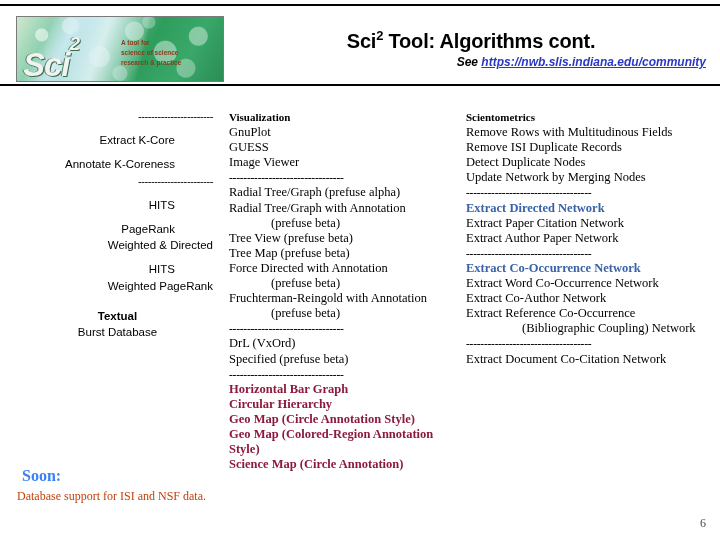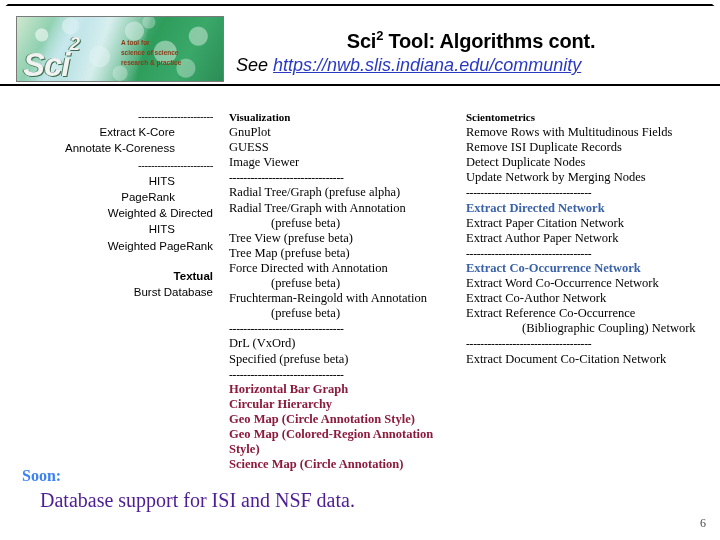--- a/index.html
+++ b/index.html
@@ -7,21 +7,20 @@
     padding: 0;
     background: #ffffff;
   }
   #slide {
     position: relative;
     width: 720px;
     height: 540px;
     background: #ffffff;
     overflow: hidden;
     font-family: "Liberation Serif", serif;
-    border-radius: 20px;
   }
 
   
   .rule-top {
     position: absolute;
     left: 0;
     top: 4px;
     width: 720px;
     height: 2px;
     background: #000000;
@@ -115,25 +114,25 @@
     text-align: center;
     letter-spacing: -0.2px;
   }
   .title sup { font-size: 13px; }
   .subtitle {
     position: absolute;
     left: 236px;
     top: 55px;
     width: 470px;
     font-family: "Liberation Sans", sans-serif;
-    font-weight: normal;
-    font-size: 18px;
+    font-weight: bold;
+    font-size: 12px;
     font-style: italic;
     color: #000000;
-    text-align: left;
+    text-align: right;
     white-space: nowrap;
   }
   .subtitle .url {
     color: #2a39c4;
     text-decoration: underline;
   }
 
   
   .col {
     position: absolute;
@@ -141,24 +140,24 @@
   .col-left {
     left: 8px;
     top: 108px;
     width: 205px;
     font-family: "Liberation Sans", sans-serif;
     font-size: 11.5px;
     color: #000000;
     line-height: 16.2px;
   }
   .col-left .r   { text-align: right; }
-  .col-left .ind { padding-right: 38px; text-align: right; }
+  .col-left .ind { padding-right: 38px; text-align: right; margin-top: 8px; }
   .col-left .bold { font-weight: bold; }
   .col-left .gap { height: 14px; }
-  .col-left .left { text-align: right; padding-left: 14px; }
+  .col-left .left { text-align: center; padding-left: 14px; }
   .dash-l {
     text-align: right;
     letter-spacing: -0.4px;
     font-size: 11px;
   }
 
   .col-mid {
     left: 229px;
     top: 110px;
     width: 230px;
@@ -203,25 +202,25 @@
     position: absolute;
     left: 22px;
     top: 467px;
     font-family: "Liberation Serif", serif;
     font-weight: bold;
     font-size: 16px;
     color: #3b82f6;
   }
   .soon-text {
     position: absolute;
-    left: 40px;
+    left: 17px;
     top: 489px;
     font-family: "Liberation Serif", serif;
-    font-size: 20px;
-    color: #4c1d95;
+    font-size: 12px;
+    color: #c2410c;
   }
   .pagenum {
     position: absolute;
     right: 14px;
     top: 516px;
     font-family: "Liberation Serif", serif;
     font-size: 12px;
     color: #4a4a4a;
   }
 </style>

